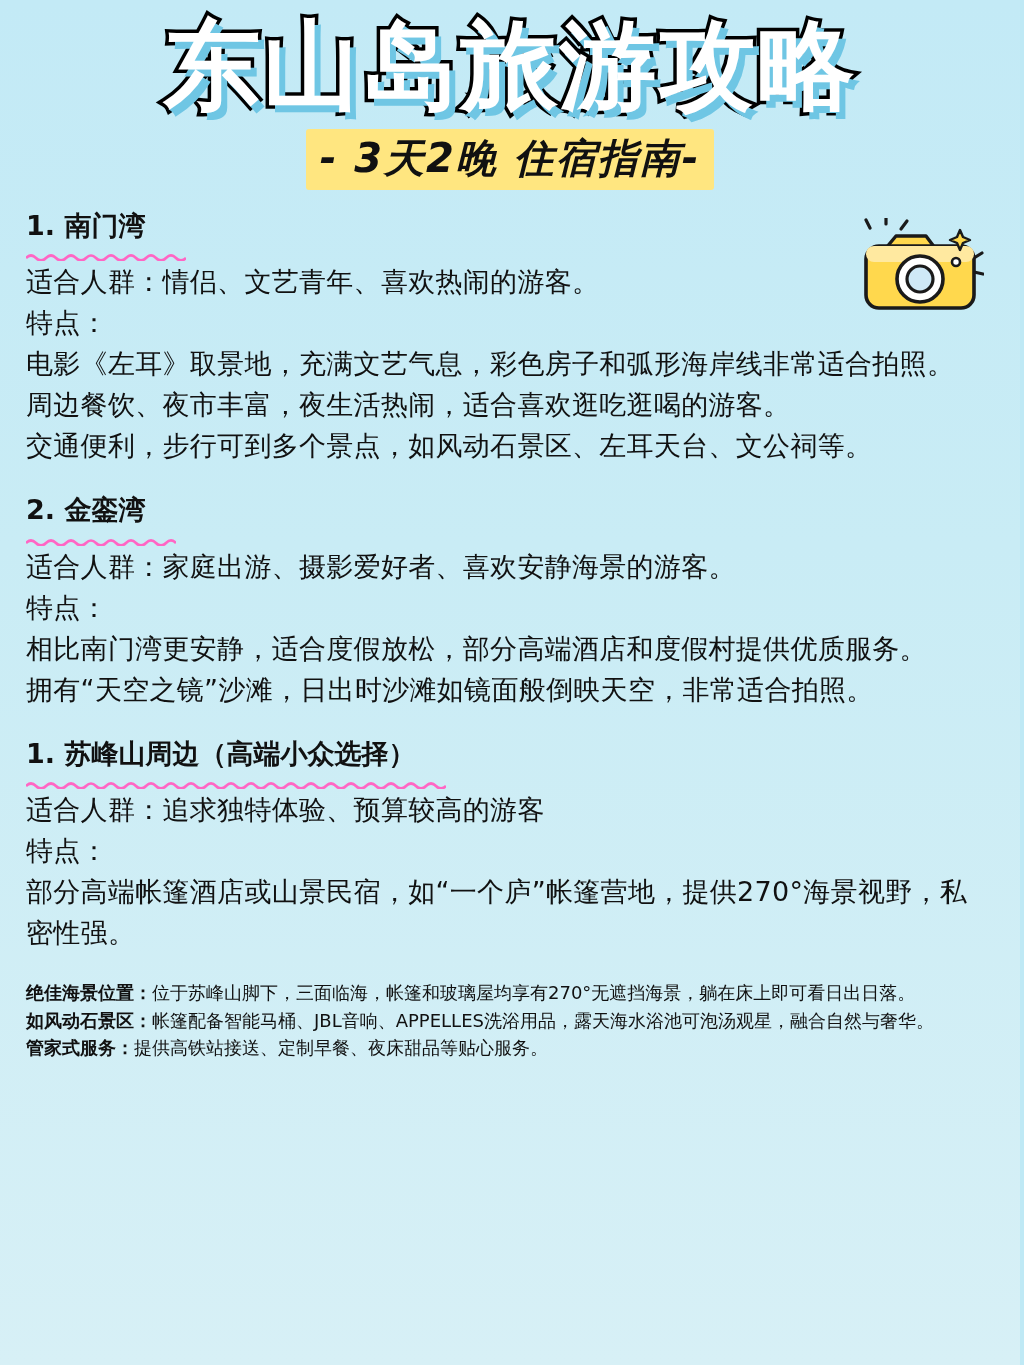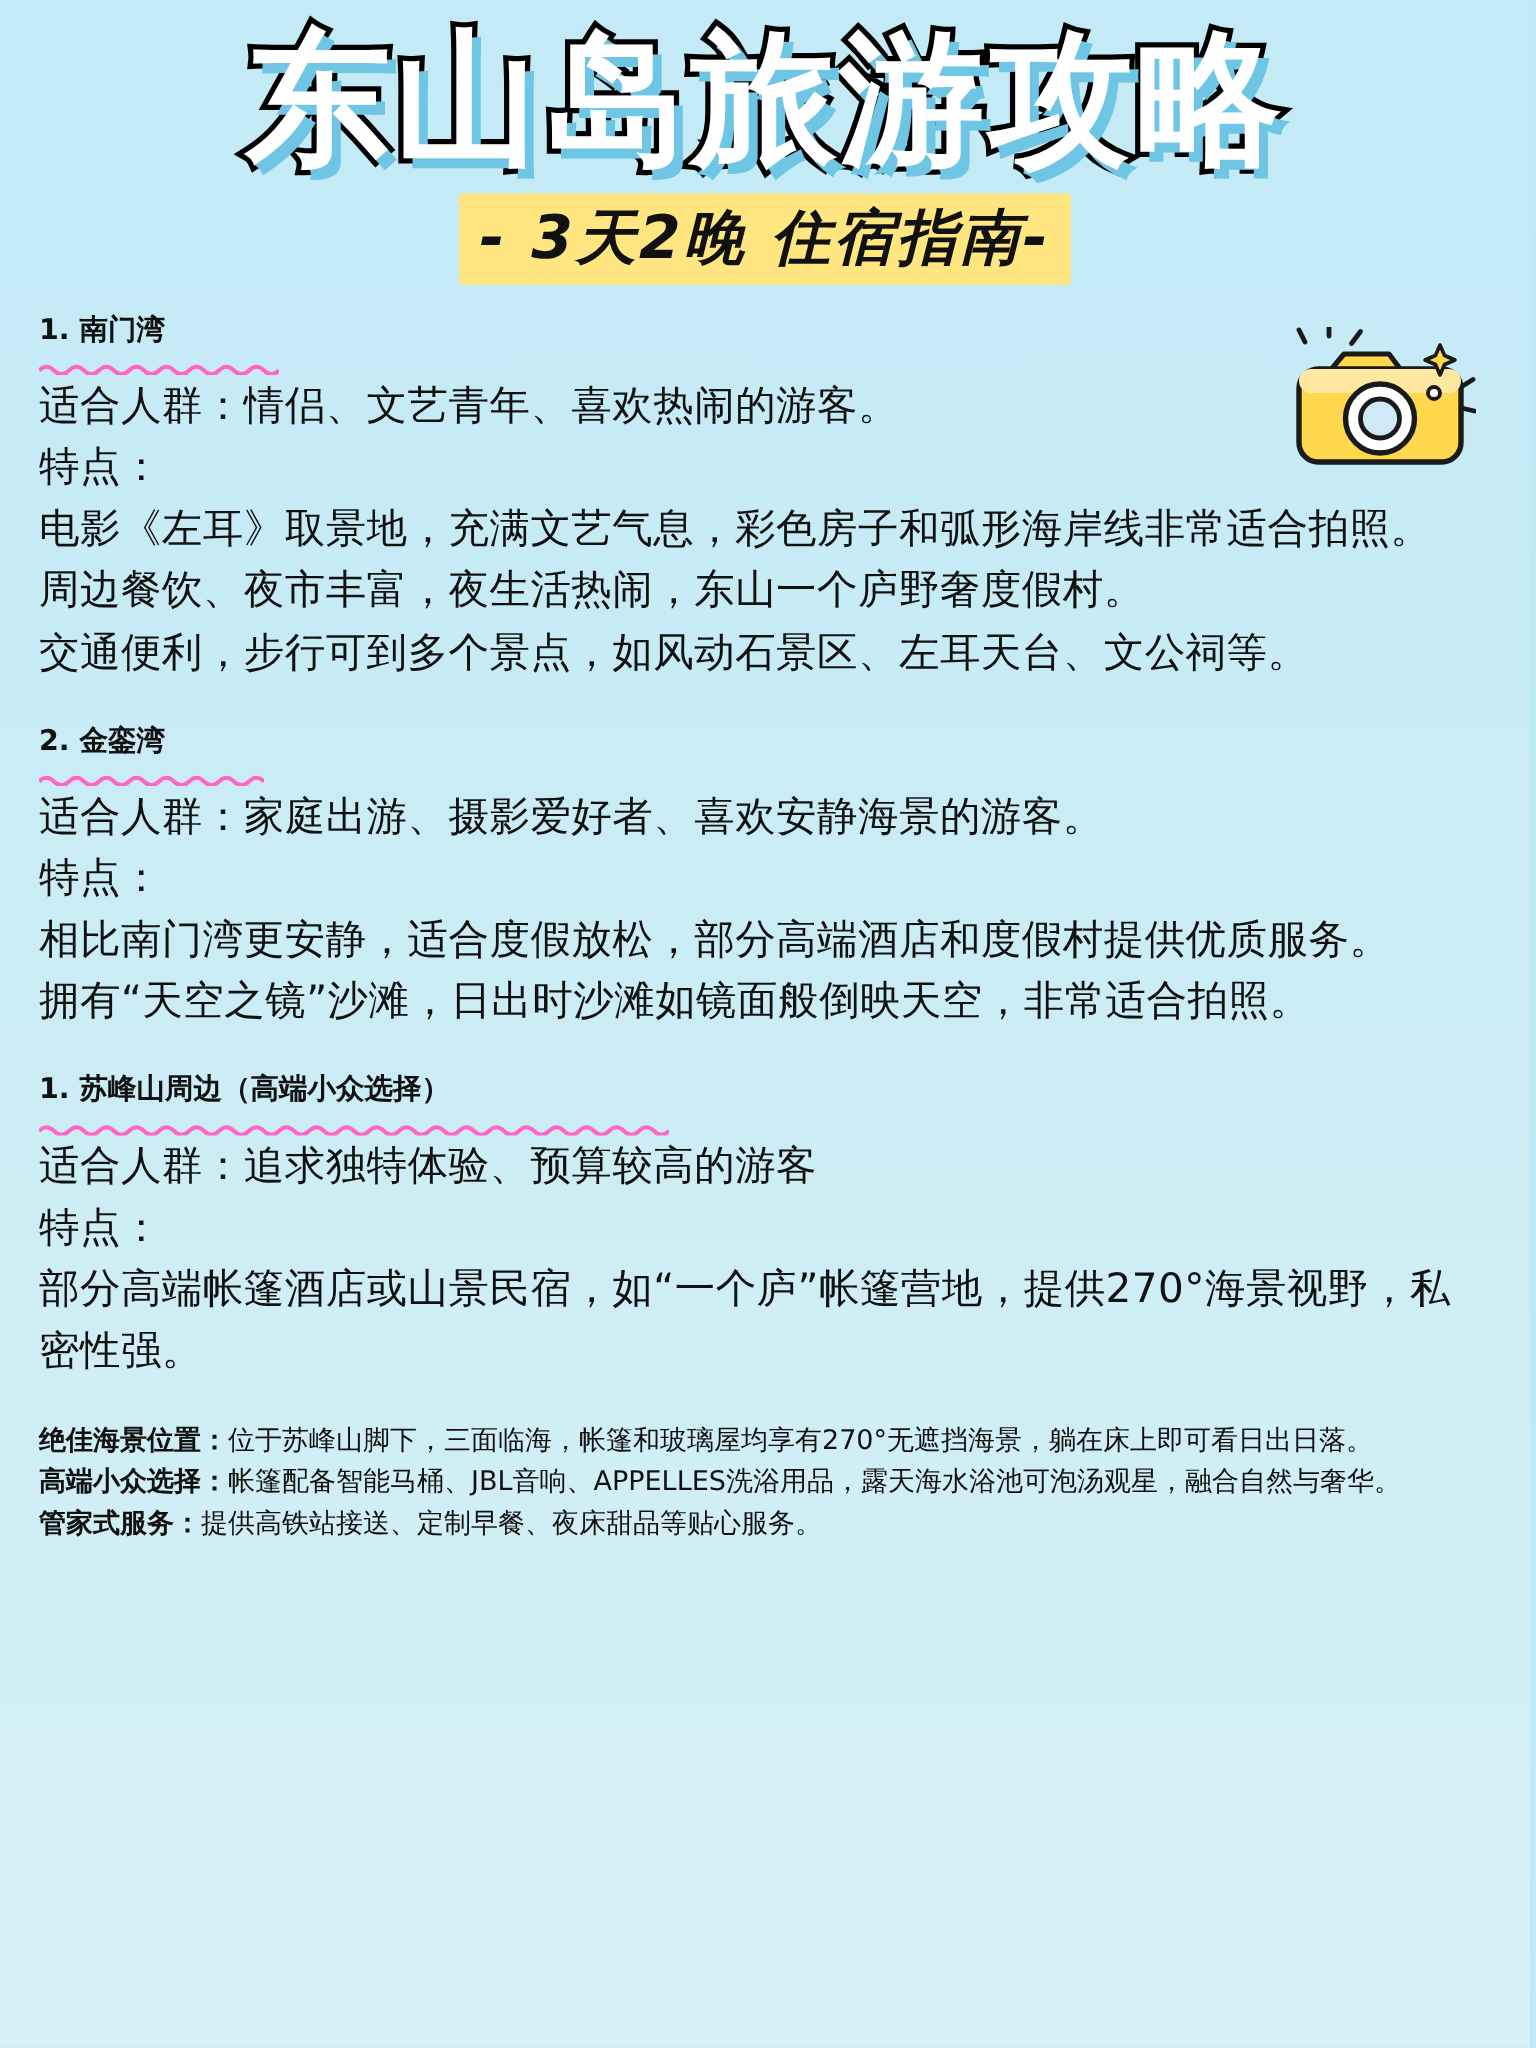--- a/index.html
+++ b/index.html
@@ -75,21 +75,21 @@
     color: #111;
   }
   .sec {
     margin-bottom: 26px;
   }
   .sec:last-child { margin-bottom: 0; }
 
   .sec-head {
     position: relative;
     display: inline-block;
-    font-size: 19px;
+    font-size: 27px;
     font-weight: bold;
     line-height: 1.35;
     margin-bottom: 10px;
   }
   .squiggle {
     display: block;
     height: 9px;
     margin-top: -2px;
   }
   .line {
@@ -156,21 +156,21 @@
   <div class="content">
 
     <div class="sec">
       <div class="sec-head">1. 南门湾</div>
       <svg class="squiggle" width="160" height="9" viewBox="0 0 160 9" preserveAspectRatio="none">
         <path d="M0 6 Q5 1 10 6 T20 6 T30 6 T40 6 T50 6 T60 6 T70 6 T80 6 T90 6 T100 6 T110 6 T120 6 T130 6 T140 6 T150 6 T160 6" fill="none" stroke="#ff66c4" stroke-width="2.6"></path>
       </svg>
       <div class="line">适合人群：情侣、文艺青年、喜欢热闹的游客。</div>
       <div class="line">特点：</div>
       <div class="line">电影《左耳》取景地，充满文艺气息，彩色房子和弧形海岸线非常适合拍照。</div>
-      <div class="line">周边餐饮、夜市丰富，夜生活热闹，东山一个庐野奢度假村。</div>
+      <div class="line">周边餐饮、夜市丰富，夜生活热闹，适合喜欢逛吃逛喝的游客。</div>
       <div class="line">交通便利，步行可到多个景点，如风动石景区、左耳天台、文公祠等。</div>
     </div>
 
     <div class="sec">
       <div class="sec-head">2. 金銮湾</div>
       <svg class="squiggle" width="150" height="9" viewBox="0 0 150 9" preserveAspectRatio="none">
         <path d="M0 6 Q5 1 10 6 T20 6 T30 6 T40 6 T50 6 T60 6 T70 6 T80 6 T90 6 T100 6 T110 6 T120 6 T130 6 T140 6 T150 6" fill="none" stroke="#ff66c4" stroke-width="2.6"></path>
       </svg>
       <div class="line">适合人群：家庭出游、摄影爱好者、喜欢安静海景的游客。</div>
       <div class="line">特点：</div>
@@ -187,21 +187,21 @@
       <div class="line">特点：</div>
       <div class="line">部分高端帐篷酒店或山景民宿，如“一个庐”帐篷营地，提供270°海景视野，私密性强。</div>
     </div>
 
     <div class="sec">
 
       <div class="kv">
         <b>绝佳海景位置：</b><span>位于苏峰山脚下，三面临海，帐篷和玻璃屋均享有270°无遮挡海景，躺在床上即可看日出日落。</span>
       </div>
       <div class="kv">
-        <b>高端小众选择：</b><span>帐篷配备智能马桶、JBL音响、APPELLES洗浴用品，露天海水浴池可泡汤观星，融合自然与奢华。</span>
+        <b>如风动石景区：</b><span>帐篷配备智能马桶、JBL音响、APPELLES洗浴用品，露天海水浴池可泡汤观星，融合自然与奢华。</span>
       </div>
       <div class="kv">
         <b>管家式服务：</b><span>提供高铁站接送、定制早餐、夜床甜品等贴心服务。</span>
       </div>
     </div>
 
   </div>
 </div>
 
 </body></html>

